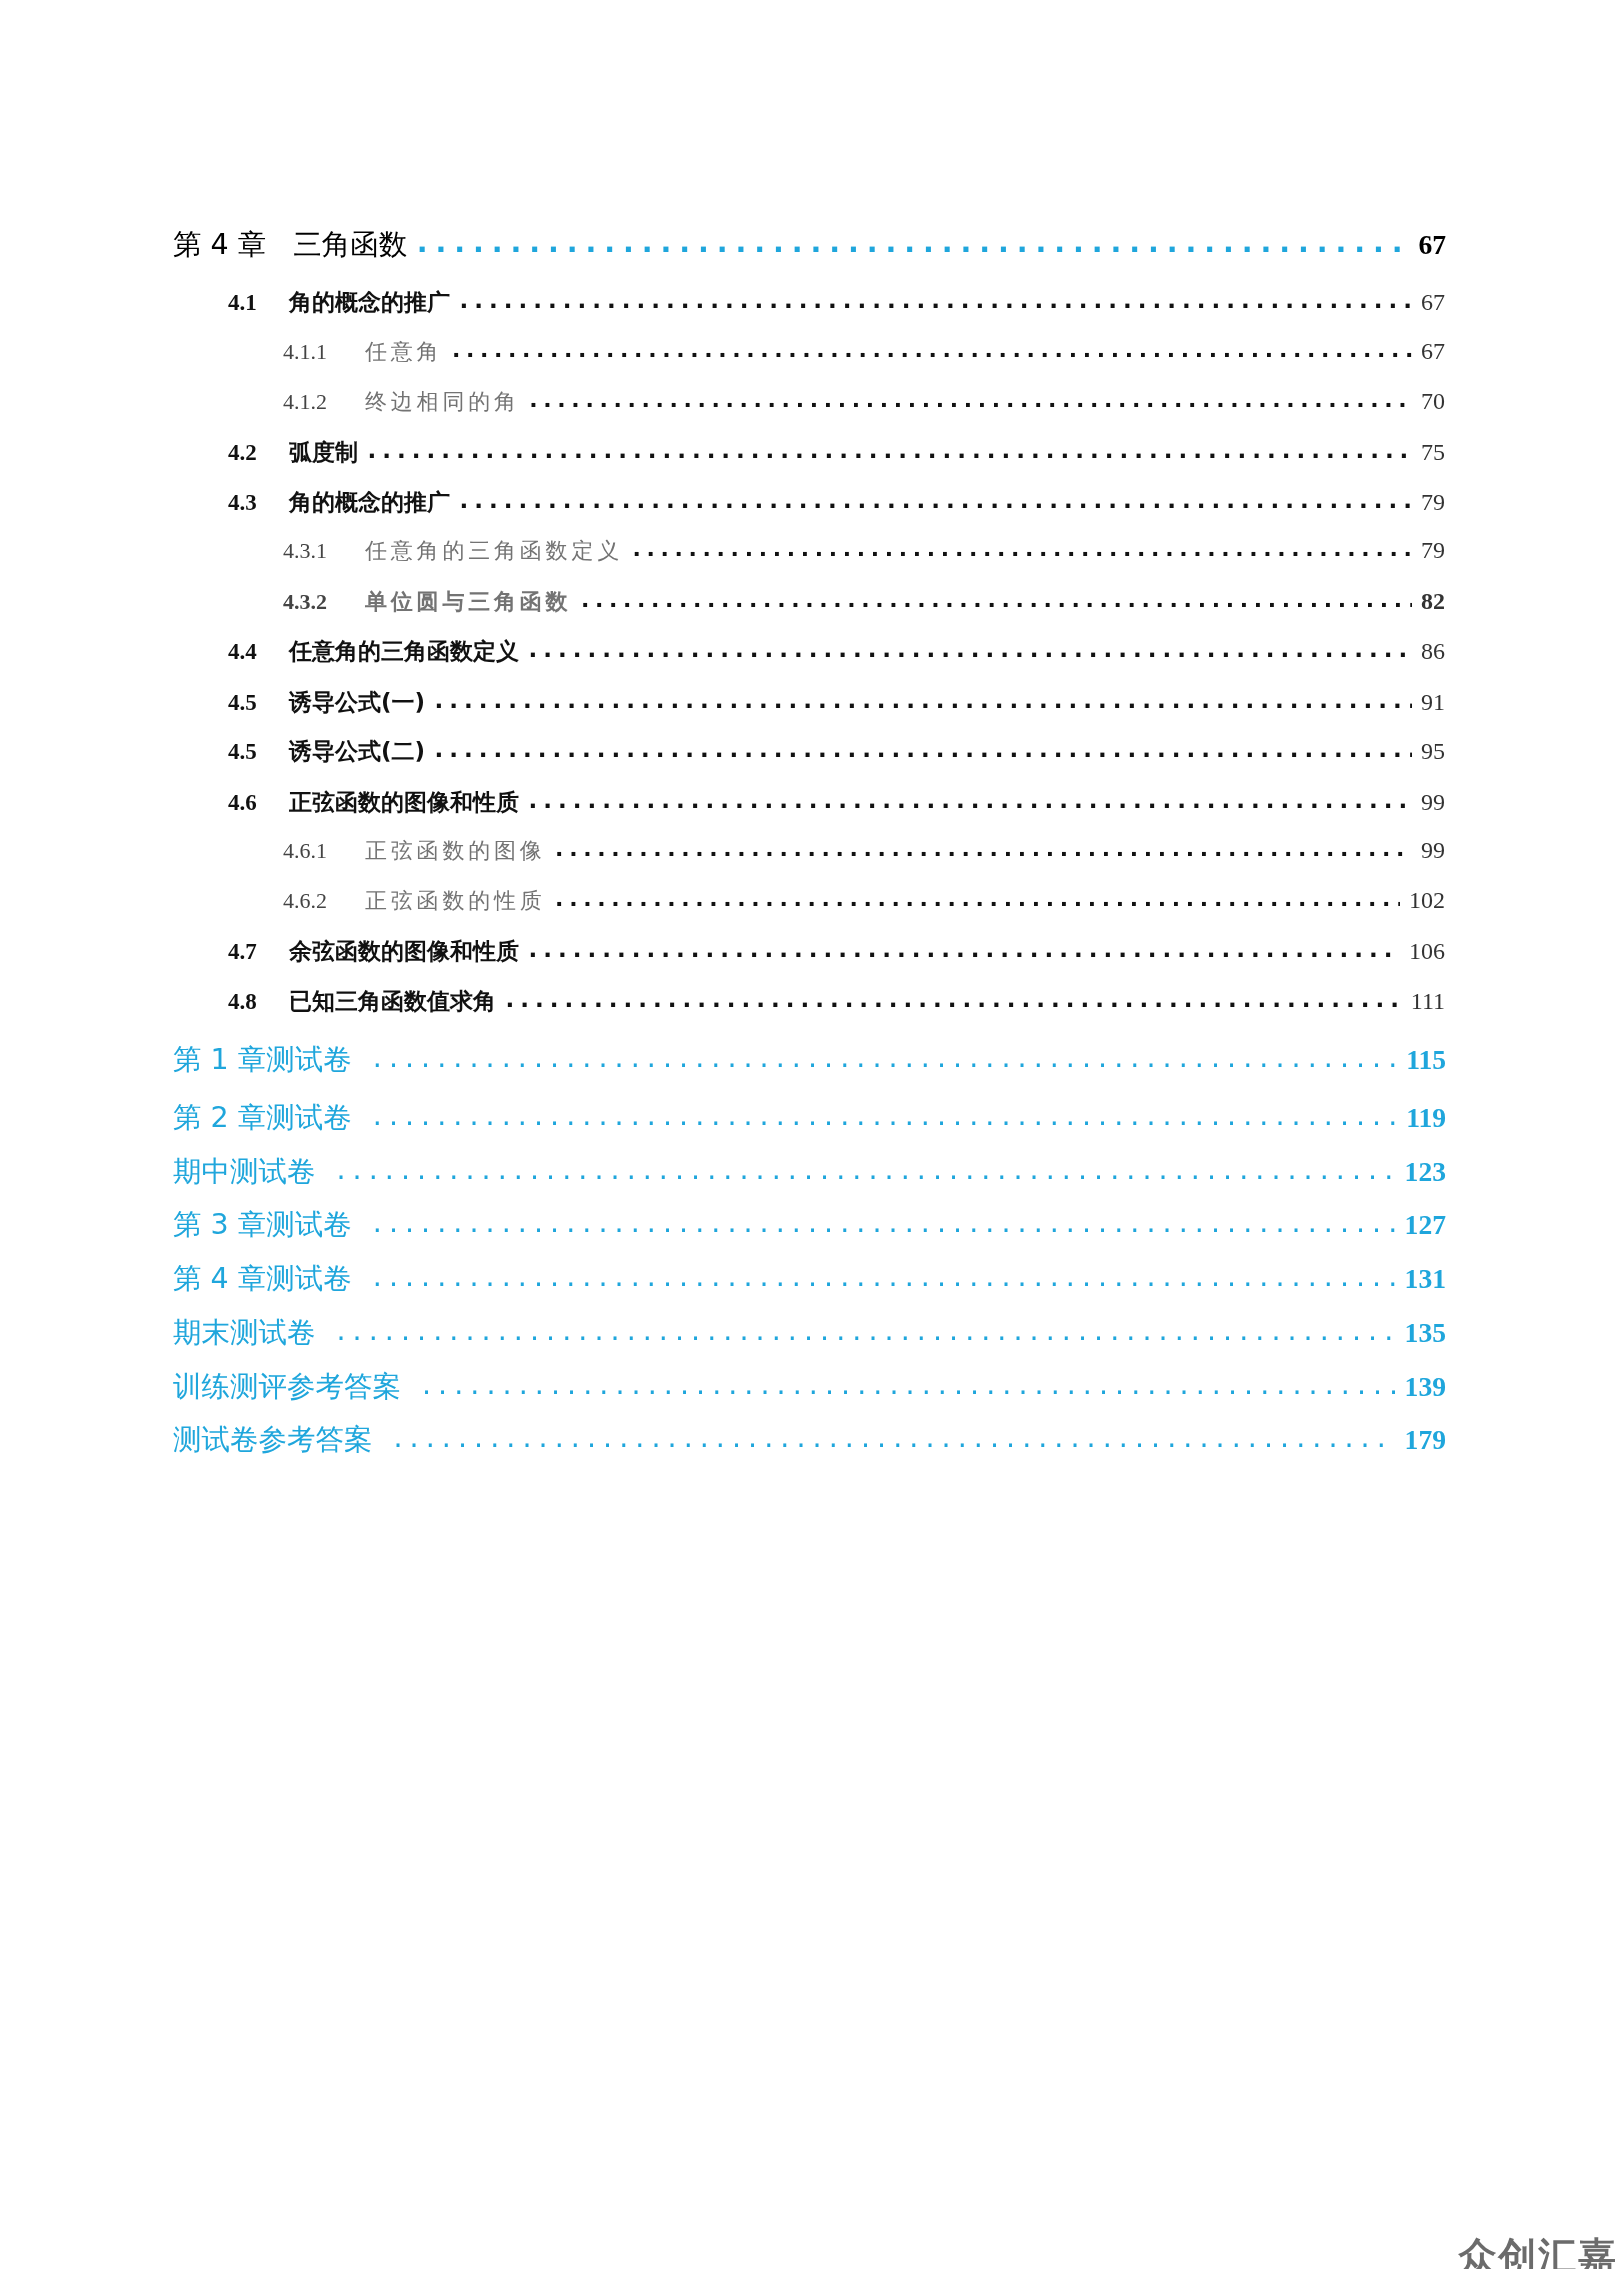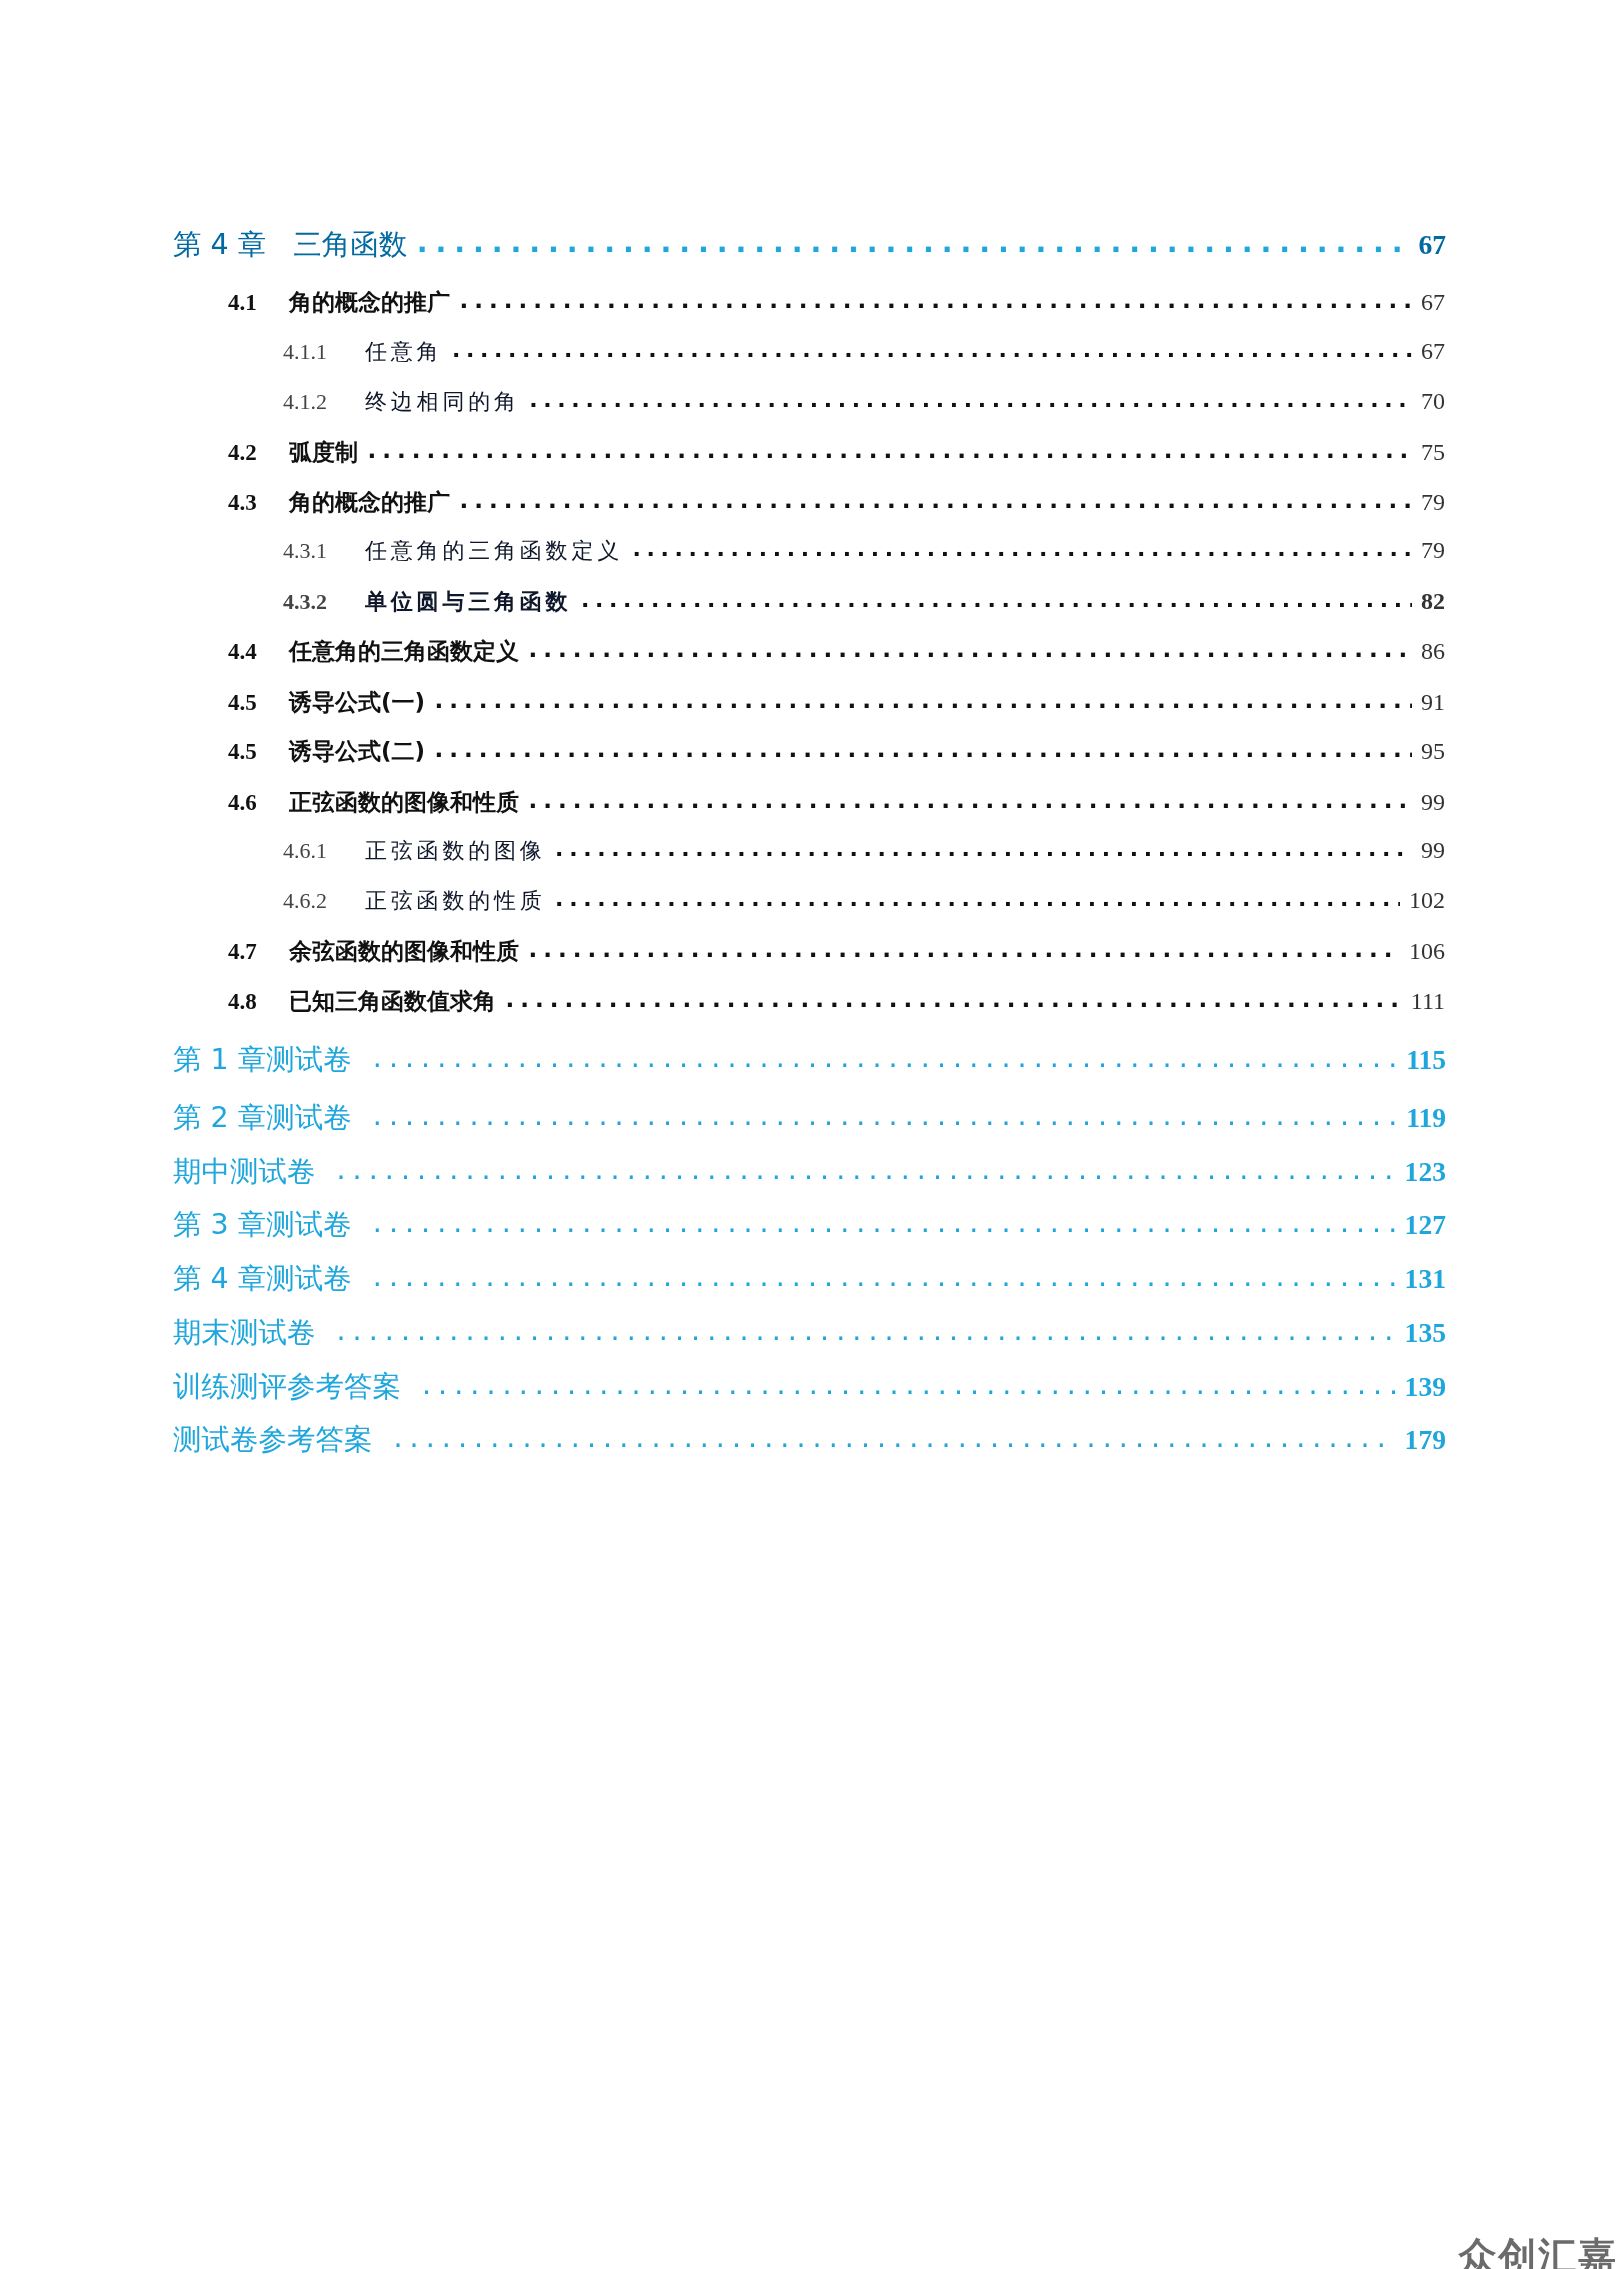--- a/index.html
+++ b/index.html
@@ -7,36 +7,36 @@
            font-family: "DejaVu Sans", "Liberation Sans", sans-serif; }
     .toc { position: absolute; left: 0; top: 0; width: 1618px; }
     .row { position: absolute; display: flex; align-items: baseline; white-space: nowrap; }
     .row .num { flex: 0 0 auto; }
     .row .title { flex: 0 0 auto; }
     .row .leader { flex: 1 1 auto; overflow: hidden; margin: 0 9.5px; position: relative; top: -1.9px; }
     .row .leader::before { content: ". . . . . . . . . . . . . . . . . . . . . . . . . . . . . . . . . . . . . . . . . . . . . . . . . . . . . . . . . . . . . . . . . . . . . . . . . . . . . . . . . . . . . . . . . . . . . . . . . . . . . . . . . . . . . . . . . . . . . . . . . . . . . . . . . . . . . . . . . . . . . . . . . . . . . . . . . . . . . . . . . . . . . . . . . . . . . . . . . . . . . . . . . . . . . . . . . . . . . . . . . . . . . . . . . . . . . ."; letter-spacing: -1px; }
     .row .page { flex: 0 0 auto; text-align: right; }
 
     
-    .chap { left: 173px; width: 1273px; color: #0369a1; font-size: 28.5px; }
+    .chap { left: 173px; width: 1273px; color: #000000; font-size: 28.5px; }
     .chap .num { margin-right: 27px; }
     .chap .page { font-family: "Liberation Serif", serif; font-weight: bold; font-size: 27.6px; }
     .chap .leader { color: #1fa6dc; font-weight: bold; }
 
     
     .sec { left: 228px; width: 1217px; color: #111; font-size: 23px; }
     .sec .num { font-family: "Liberation Serif", serif; font-weight: bold; width: 61px; }
     .sec .title { font-weight: bold; }
     .sec .page { font-family: "Liberation Serif", serif; font-size: 24px; color: #333; }
     .sec .leader { color: #111; font-weight: bold; }
 
     
     .sub { left: 283px; width: 1162px; color: #333; font-size: 22px; }
     .sub .num { font-family: "Liberation Serif", serif; width: 82px; color: #444; }
-    .sub .title { font-family: "DejaVu Serif", serif; letter-spacing: 3.8px; color: #0f172a; }
+    .sub .title { font-family: "DejaVu Serif", serif; letter-spacing: 3.8px; color: #737373; }
     .sub .page { font-family: "Liberation Serif", serif; font-size: 24px; color: #333; }
     .sub .leader { color: #111; font-weight: bold; }
 
     
     .back { left: 173px; width: 1273px; color: #1fa6dc; font-size: 28.5px; }
     .back .page { font-family: "Liberation Serif", serif; font-weight: bold; font-size: 27.6px; }
     .back .leader { color: #1fa6dc; margin-left: 21px; }
 
     .watermark { position: absolute; right: 0; top: 2231px; font-size: 38px; font-weight: bold;
                  color: #6b6b6b; letter-spacing: 1.9px; font-family: "DejaVu Sans", sans-serif; }

